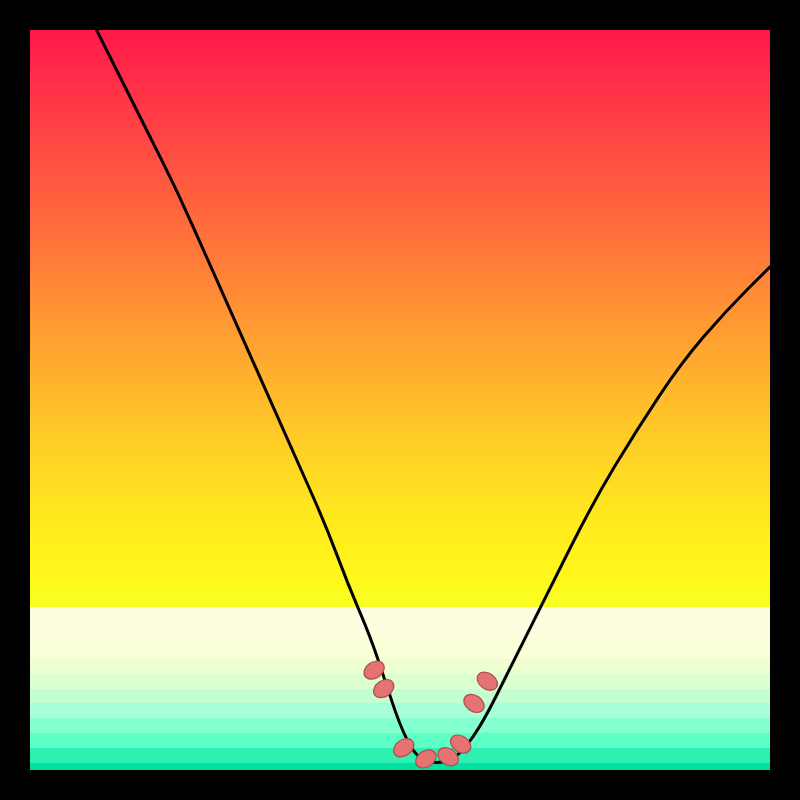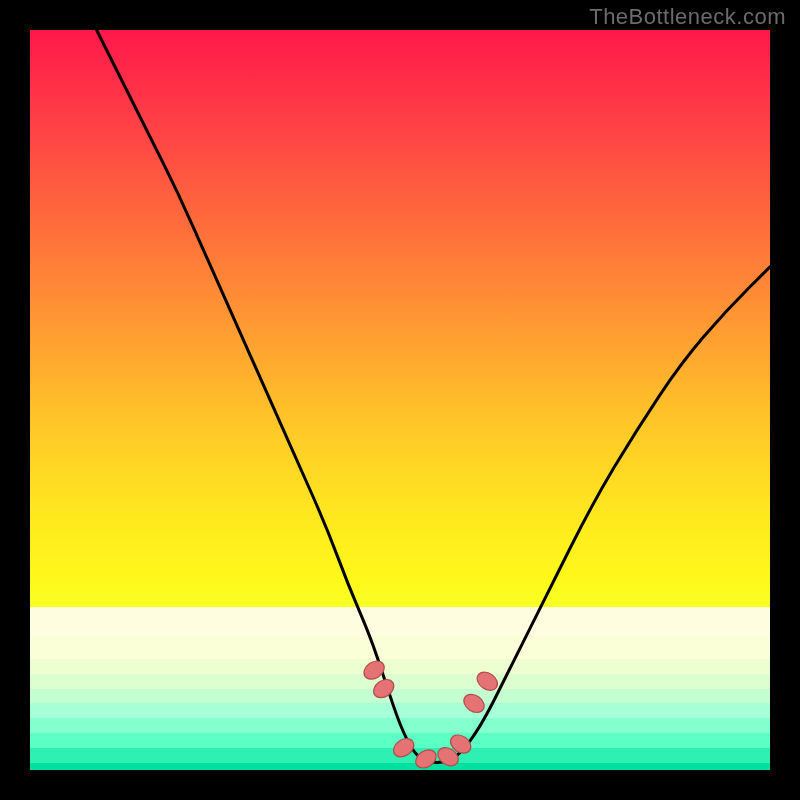--- a/index.html
+++ b/index.html
@@ -100,14 +100,13 @@
           <ellipse cx="373.7" cy="717.8" rx="11" ry="8" transform="rotate(-35 373.7 717.8)" class="marker"></ellipse>
           <ellipse cx="395.90000000000003" cy="728.9" rx="11" ry="8" transform="rotate(-35 395.90000000000003 728.9)" class="marker"></ellipse>
           <ellipse cx="418.09999999999997" cy="726.68" rx="11" ry="8" transform="rotate(35 418.09999999999997 726.68)" class="marker"></ellipse>
           <ellipse cx="430.68000000000006" cy="714.1" rx="11" ry="8" transform="rotate(35 430.68000000000006 714.1)" class="marker"></ellipse>
           <ellipse cx="444" cy="673.4" rx="11" ry="8" transform="rotate(35 444 673.4)" class="marker"></ellipse>
           <ellipse cx="457.32" cy="651.2" rx="11" ry="8" transform="rotate(35 457.32 651.2)" class="marker"></ellipse>
         </g>
     </svg>
 
   </div>
-  <div class="watermark">TheBottleneck.com</div>
 </div>
 
 </body></html>

